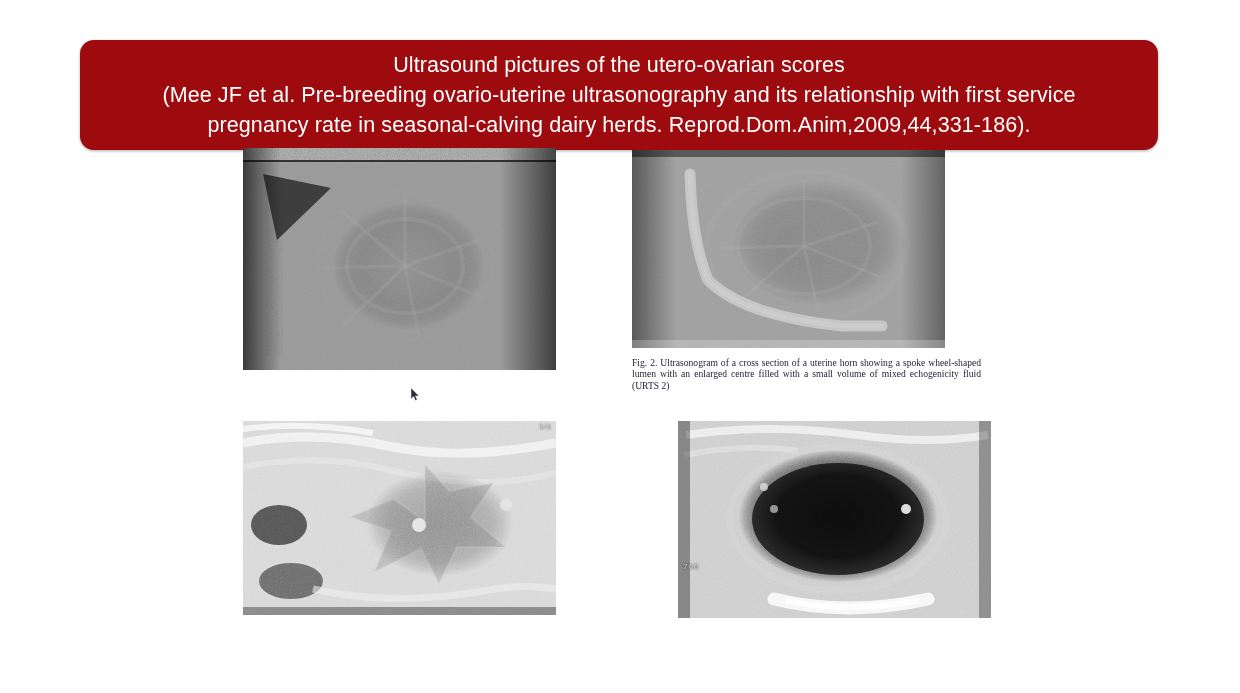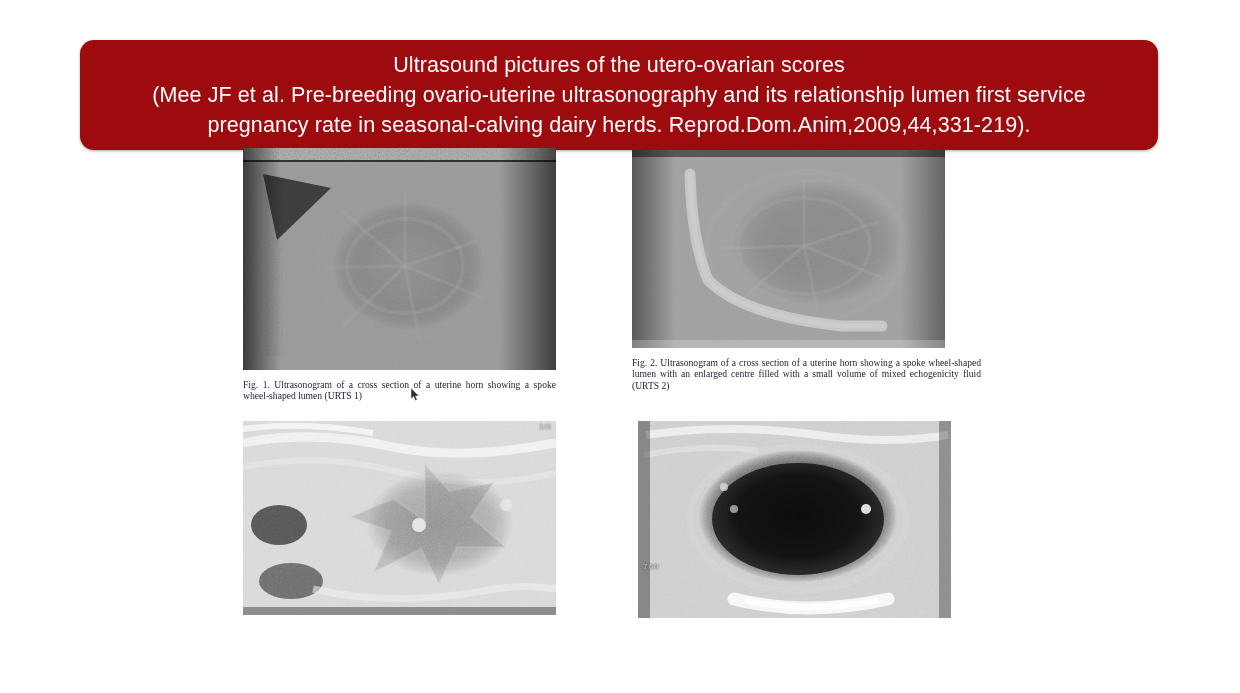--- a/index.html
+++ b/index.html
@@ -79,39 +79,39 @@
   #figure-1 { left: 243px; top: 148px; width: 313px; }
   #figure-1 .usimg { width: 313px; height: 222px; }
 
   #figure-2 { left: 632px; top: 150px; width: 349px; }
   #figure-2 .usimg { width: 313px; height: 198px; }
 
   #figure-3 { left: 243px; top: 421px; width: 313px; }
   #figure-3 .usimg { width: 313px; height: 194px; }
 
   #figure-4 { left: 638px; top: 421px; width: 313px; }
-  #figure-4 .usimg { width: 313px; height: 197px; }
+  #figure-4 .usimg { width: 313px; height: 197px; margin-left: 40px; }
 
   
   #cursor-artifact {
     position: absolute;
     left: 411px;
     top: 388px;
     width: 9px;
     height: 13px;
     pointer-events: none;
   }
 </style>
 </head>
 <body>
 
 <div id="title-banner">
   <div class="title-line">Ultrasound pictures of the utero-ovarian scores</div>
-  <div class="title-line">(Mee JF et al. Pre-breeding ovario-uterine ultrasonography and its relationship lumen first service</div>
-  <div class="title-line">pregnancy rate in seasonal-calving dairy herds. Reprod.Dom.Anim,2009,44,331-219).</div>
+  <div class="title-line">(Mee JF et al. Pre-breeding ovario-uterine ultrasonography and its relationship with first service</div>
+  <div class="title-line">pregnancy rate in seasonal-calving dairy herds. Reprod.Dom.Anim,2009,44,331-186).</div>
 </div>
 
 <div class="figure" id="figure-1">
   <div class="usimg">
     <svg viewBox="0 0 313 222" preserveAspectRatio="none">
       <defs>
         <filter id="spk1" x="0" y="0" width="100%" height="100%">
           <feTurbulence type="fractalNoise" baseFrequency="0.55 0.38" numOctaves="4" seed="11" result="n"></feTurbulence>
           <feColorMatrix in="n" type="matrix" values="0 0 0 0 0.52  0 0 0 0 0.52  0 0 0 0 0.52  0 0 0 0 1" result="g"></feColorMatrix>
           <feComponentTransfer in="g" result="c">
@@ -164,21 +164,20 @@
         <rect x="0" y="14" width="313" height="208" filter="url(#spk1b)" opacity="0.30" style="mix-blend-mode:overlay"></rect>
 
         <rect x="22" y="28" width="18" height="180" fill="#c8c8c8" opacity="0.30"></rect>
         <rect x="22" y="28" width="18" height="180" filter="url(#spk1b)" opacity="0.35"></rect>
 
         <path d="M20,26 L88,40 L34,92 Z" fill="#000" opacity="0.6"></path>
         <rect width="313" height="222" fill="url(#vign1)"></rect>
       </g>
     </svg>
   </div>
-  <div class="caption">Fig. 1.  Ultrasonogram of a cross section of a uterine horn showing a spoke wheel-shaped lumen (URTS 1)</div>
 </div>
 
 <svg id="cursor-artifact" viewBox="0 0 9 13">
   <polygon points="0,0 0,11 2.6,8.5 4.4,12.6 6.2,11.8 4.5,7.9 8,7.9" fill="#2b2b3a" stroke="#f0f0f0" stroke-width="0.5"></polygon>
 </svg>
 
 <div class="figure" id="figure-2">
   <div class="usimg">
     <svg viewBox="0 0 313 198" preserveAspectRatio="none">
       <defs>

